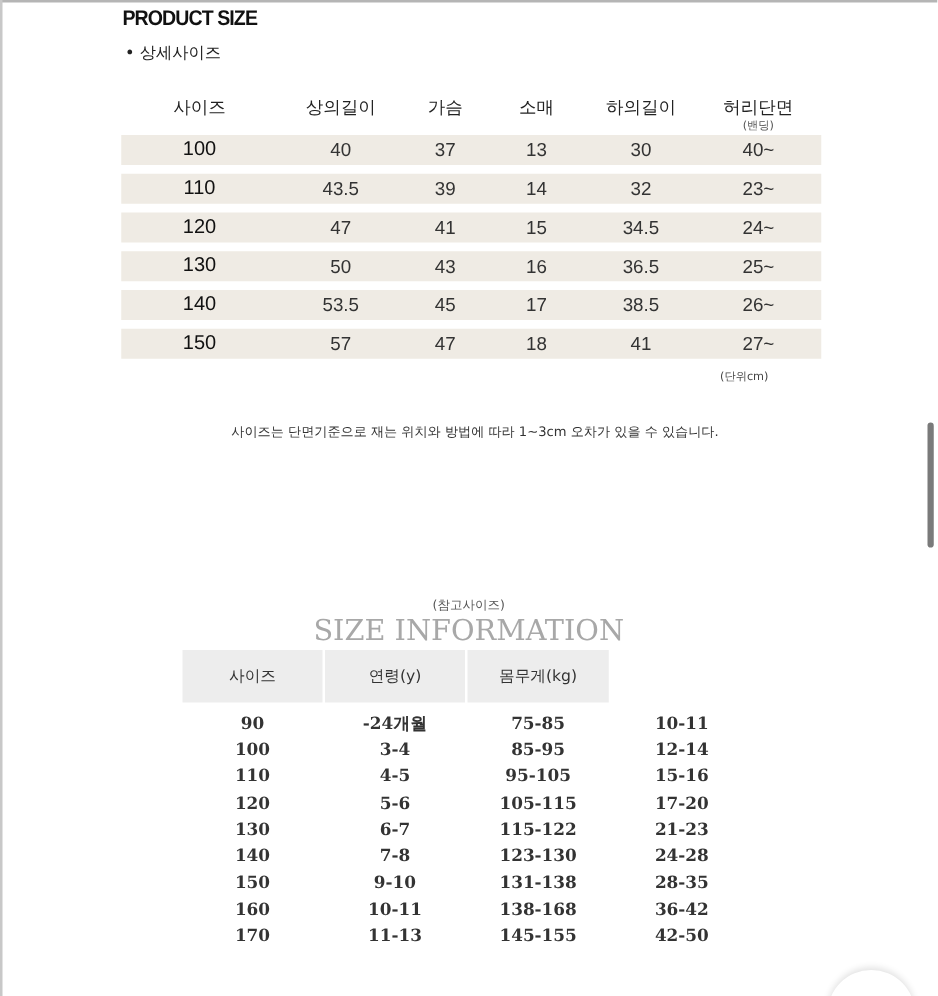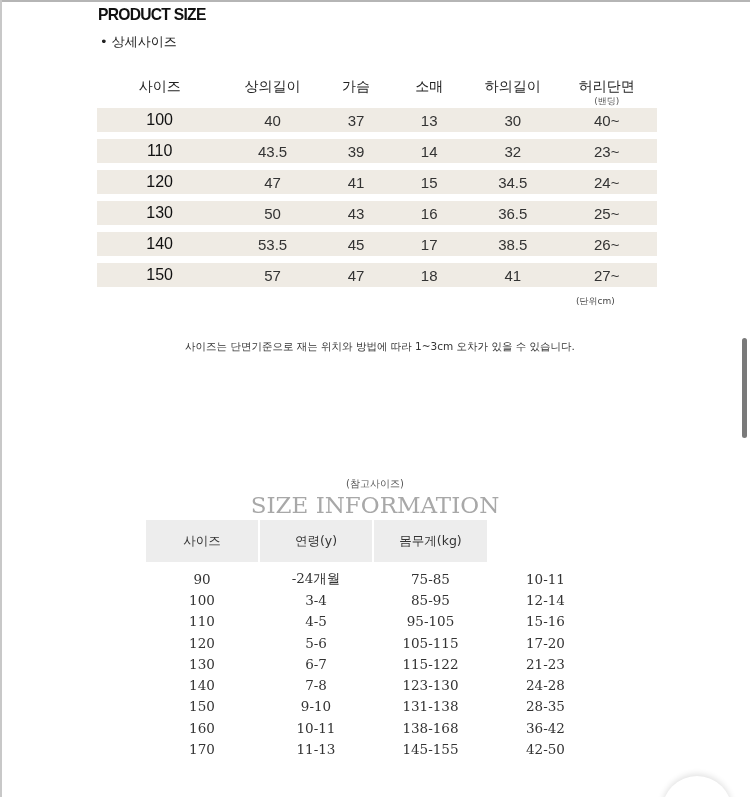--- a/index.html
+++ b/index.html
@@ -36,21 +36,21 @@
   }
   .si-sub { position:absolute; left:0; width:750px; top:477px; text-align:center; font-size:10px; color:#555; }
 
   .si-table { position:absolute; left:146px; top:520px; }
   .si-head { display:flex; }
   .si-head .c {
     height:42px; background:#ededed; display:flex; align-items:center; justify-content:center;
     font-size:12.5px; color:#333; margin-right:2px;
   }
   .sw0{width:112px} .sw1{width:112px} .sw2{width:113px} .sw3{width:113px}
-  .si-row { display:flex; height:21.3px; align-items:center; }
+  .si-row { display:flex; height:21.3px; align-items:center;font-weight:bold; }
   .si-row .c {
     text-align:center; font-family:"DejaVu Serif", "Liberation Serif", serif; font-size:13.5px; color:#333; margin-right:2px;
   }
 
   .scrollbar { position:absolute; left:742px; top:338px; width:5px; height:100px; background:#7a7a7a; border-radius:3px; }
   .fab-shadow {
     position:absolute; left:662px; top:776px; width:70px; height:70px; border-radius:50%;
     box-shadow:0 -2px 6px rgba(0,0,0,0.12); background:#fff;
   }
 </style>

